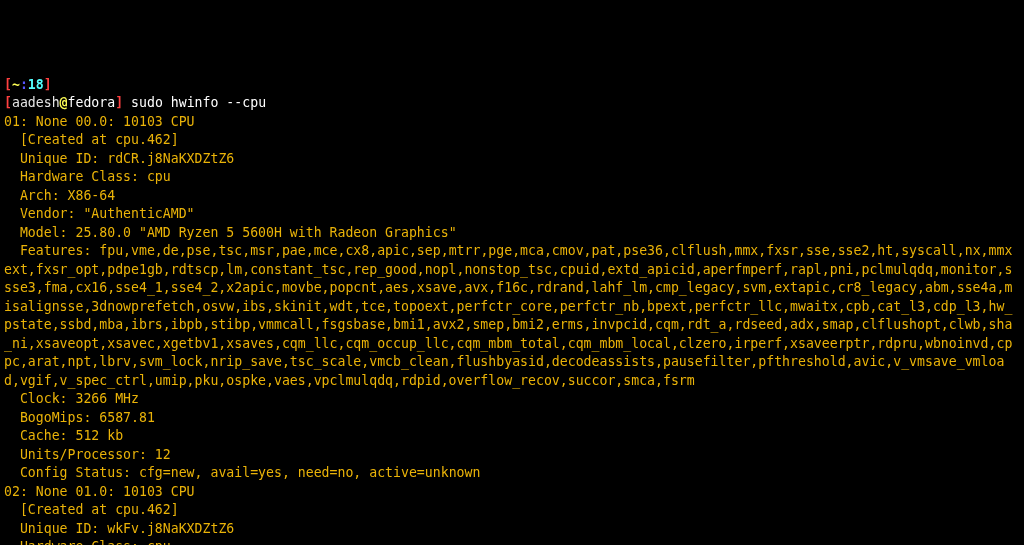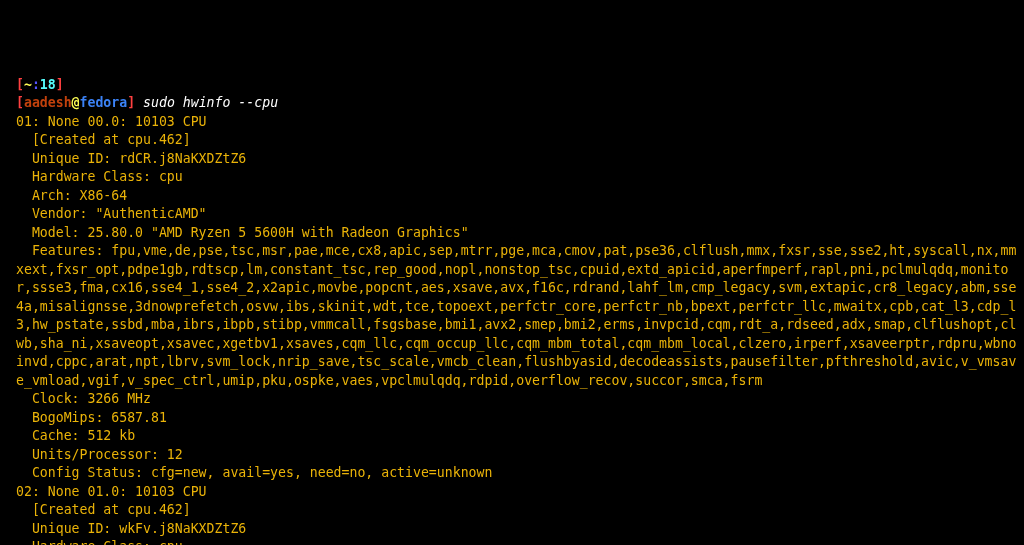--- a/index.html
+++ b/index.html
@@ -13,26 +13,26 @@
       width: 1024px;
       height: 545px;
       overflow: hidden;
       white-space: pre-wrap;
       word-break: break-all;
     }
     .ps1-bracket { color: #ff4040; font-weight: bold; }
     .ps1-tilde { color: #ffff55; font-weight: bold; }
     .ps1-colon { color: #5555ff; font-weight: bold; }
     .ps1-num { color: #55ffff; font-weight: bold; }
-    .ps1-user { color: #c2410c; font-weight: bold; }
+    .ps1-user { color: #e5e5e5; font-weight: normal; }
     .ps1-at { color: #ffff55; font-weight: bold; }
-    .ps1-host { color: #3b82f6; font-weight: bold; text-align: center; }
-    .cmd { color: #fff; font-style: italic; }
+    .ps1-host { color: #ffffff; font-weight: normal; text-align: center; }
+    .cmd { color: #fff; }
     .out { color: #eab308; }
-    .line { display: block; margin-left: 12px; }
+    .line { display: block; }
   </style>
 </head>
 <body>
 
 
 
 <div><span class="line"><span class="ps1-bracket">[</span><span class="ps1-tilde">~</span><span class="ps1-colon">:</span><span class="ps1-num">18</span><span class="ps1-bracket">]</span></span><span class="line"><span class="ps1-bracket">[</span><span class="ps1-user">aadesh</span><span class="ps1-at">@</span><span class="ps1-host">fedora</span><span class="ps1-bracket">]</span><span> </span><span class="cmd">sudo hwinfo --cpu</span></span><span class="out line">01: None 00.0: 10103 CPU</span><span class="out line">  [Created at cpu.462]</span><span class="out line">  Unique ID: rdCR.j8NaKXDZtZ6</span><span class="out line">  Hardware Class: cpu</span><span class="out line">  Arch: X86-64</span><span class="out line">  Vendor: "AuthenticAMD"</span><span class="out line">  Model: 25.80.0 "AMD Ryzen 5 5600H with Radeon Graphics"</span><span class="out line">  Features: fpu,vme,de,pse,tsc,msr,pae,mce,cx8,apic,sep,mtrr,pge,mca,cmov,pat,pse36,clflush,mmx,fxsr,sse,sse2,ht,syscall,nx,mmxext,fxsr_opt,pdpe1gb,rdtscp,lm,constant_tsc,rep_good,nopl,nonstop_tsc,cpuid,extd_apicid,aperfmperf,rapl,pni,pclmulqdq,monitor,ssse3,fma,cx16,sse4_1,sse4_2,x2apic,movbe,popcnt,aes,xsave,avx,f16c,rdrand,lahf_lm,cmp_legacy,svm,extapic,cr8_legacy,abm,sse4a,misalignsse,3dnowprefetch,osvw,ibs,skinit,wdt,tce,topoext,perfctr_core,perfctr_nb,bpext,perfctr_llc,mwaitx,cpb,cat_l3,cdp_l3,hw_pstate,ssbd,mba,ibrs,ibpb,stibp,vmmcall,fsgsbase,bmi1,avx2,smep,bmi2,erms,invpcid,cqm,rdt_a,rdseed,adx,smap,clflushopt,clwb,sha_ni,xsaveopt,xsavec,xgetbv1,xsaves,cqm_llc,cqm_occup_llc,cqm_mbm_total,cqm_mbm_local,clzero,irperf,xsaveerptr,rdpru,wbnoinvd,cppc,arat,npt,lbrv,svm_lock,nrip_save,tsc_scale,vmcb_clean,flushbyasid,decodeassists,pausefilter,pfthreshold,avic,v_vmsave_vmload,vgif,v_spec_ctrl,umip,pku,ospke,vaes,vpclmulqdq,rdpid,overflow_recov,succor,smca,fsrm</span><span class="out line">  Clock: 3266 MHz</span><span class="out line">  BogoMips: 6587.81</span><span class="out line">  Cache: 512 kb</span><span class="out line">  Units/Processor: 12</span><span class="out line">  Config Status: cfg=new, avail=yes, need=no, active=unknown</span><span class="out line"></span><span class="out line">02: None 01.0: 10103 CPU</span><span class="out line">  [Created at cpu.462]</span><span class="out line">  Unique ID: wkFv.j8NaKXDZtZ6</span><span class="out line">  Hardware Class: cpu</span></div>
 
 
 

